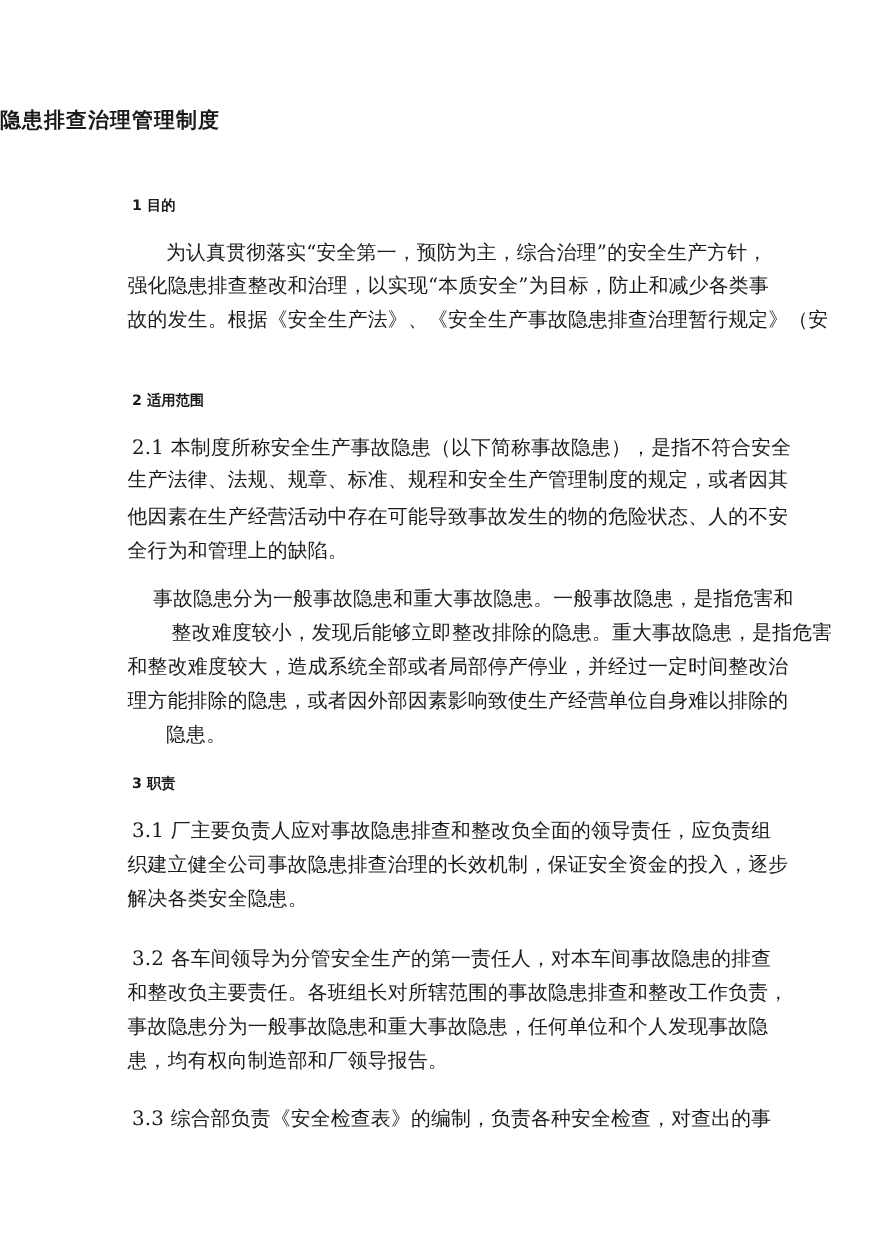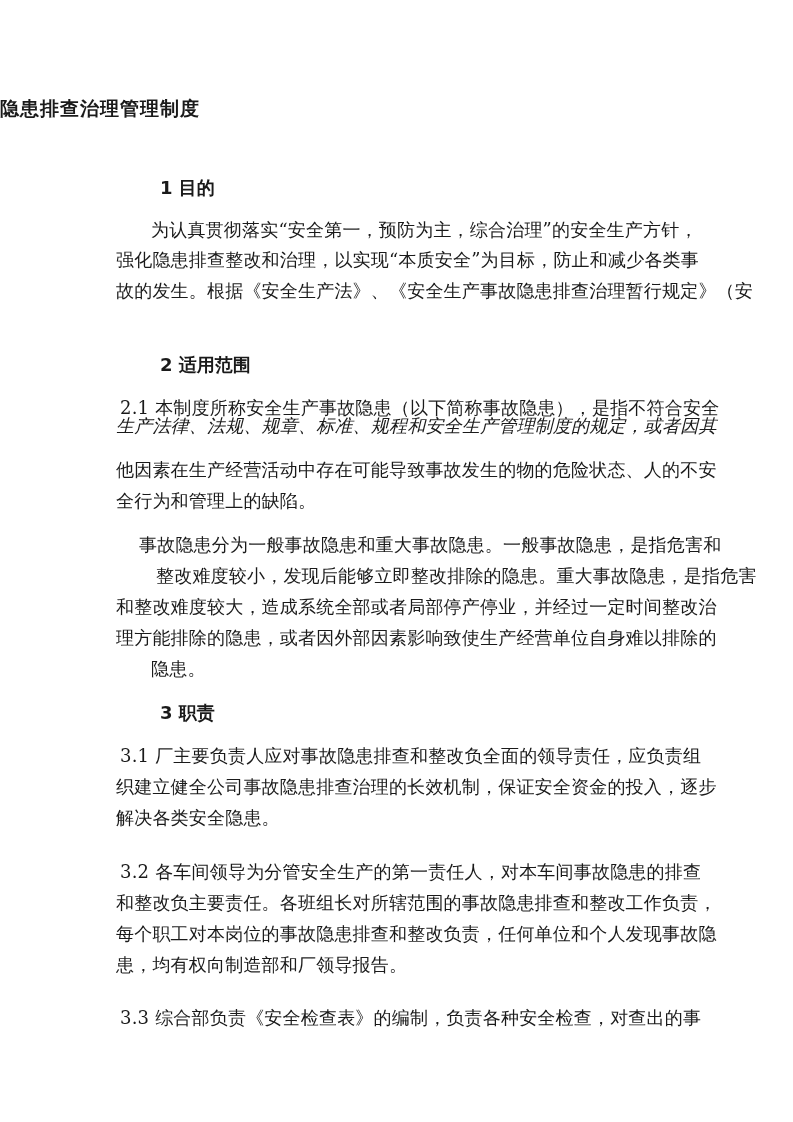--- a/index.html
+++ b/index.html
@@ -17,55 +17,54 @@
     }
     .line {
       position: absolute; left: 116px; width: 580px;
       font-size: 18px; line-height: 24px; white-space: nowrap;
       text-align: justify; text-align-last: justify;
       letter-spacing: 0.2px;
     }
     .line.indent { left: 120px; width: 576px; }
     .line.last { text-align-last: left; }
     .heading {
-      position: absolute; left: 120px; font-size: 18px; line-height: 24px;
+      position: absolute; left: 120px; font-size: 13px; line-height: 24px;
       font-family: "DejaVu Sans", "Liberation Sans", sans-serif; font-weight: bold;
       white-space: nowrap;
-      margin-left: 40px;
     }
   </style>
 </head>
 <body>
 
 <div class="page">
 
   <div class="title">隐患排查治理管理制度</div>
 
   <div class="heading" style="top:176px;">1 目的</div>
   <div class="line indent" style="top:218px; left:151px; width:545px;">为认真贯彻落实“安全第一，预防为主，综合治理”的安全生产方针，</div>
   <div class="line" style="top:248px;">强化隐患排查整改和治理，以实现“本质安全”为目标，防止和减少各类事</div>
   <div class="line" style="top:279px;">故的发生。根据《安全生产法》、《安全生产事故隐患排查治理暂行规定》（安</div>
 
   <div class="heading" style="top:353px;text-align:right;">2 适用范围</div>
   <div class="line" style="top:396px; left:120px; width:576px;">2.1 本制度所称安全生产事故隐患（以下简称事故隐患），是指不符合安全</div>
-  <div class="line" style="top:414px;font-style:italic;">生产法律、法规、规章、标准、规程和安全生产管理制度的规定，或者因其</div>
+  <div class="line" style="top:425px;">生产法律、法规、规章、标准、规程和安全生产管理制度的规定，或者因其</div>
   <div class="line" style="top:458px;">他因素在生产经营活动中存在可能导致事故发生的物的危险状态、人的不安</div>
   <div class="line last" style="top:489px;">全行为和管理上的缺陷。</div>
 
   <div class="line" style="top:533px; left:139px; width:557px;">事故隐患分为一般事故隐患和重大事故隐患。一般事故隐患，是指危害和</div>
   <div class="line" style="top:564px;margin-left:40px;">整改难度较小，发现后能够立即整改排除的隐患。重大事故隐患，是指危害</div>
   <div class="line" style="top:595px;">和整改难度较大，造成系统全部或者局部停产停业，并经过一定时间整改治</div>
   <div class="line" style="top:626px;">理方能排除的隐患，或者因外部因素影响致使生产经营单位自身难以排除的</div>
   <div class="line last" style="top:657px;margin-left:35px;">隐患。</div>
 
   <div class="heading" style="top:701px;">3 职责</div>
   <div class="line" style="top:744px; left:120px; width:576px;">3.1 厂主要负责人应对事故隐患排查和整改负全面的领导责任，应负责组</div>
   <div class="line" style="top:775px;">织建立健全公司事故隐患排查治理的长效机制，保证安全资金的投入，逐步</div>
   <div class="line last" style="top:806px;">解决各类安全隐患。</div>
 
   <div class="line" style="top:860px; left:120px; width:576px;">3.2 各车间领导为分管安全生产的第一责任人，对本车间事故隐患的排查</div>
   <div class="line" style="top:891px;">和整改负主要责任。各班组长对所辖范围的事故隐患排查和整改工作负责，</div>
-  <div class="line" style="top:922px;">每个职工对本岗位的事故隐患排查和整改负责，任何单位和个人发现事故隐</div>
+  <div class="line" style="top:922px;">事故隐患分为一般事故隐患和重大事故隐患，任何单位和个人发现事故隐</div>
   <div class="line last" style="top:953px;">患，均有权向制造部和厂领导报告。</div>
 
   <div class="line" style="top:1006px; left:120px; width:576px;">3.3 综合部负责《安全检查表》的编制，负责各种安全检查，对查出的事</div>
 
 </div>
 
 </body></html>

